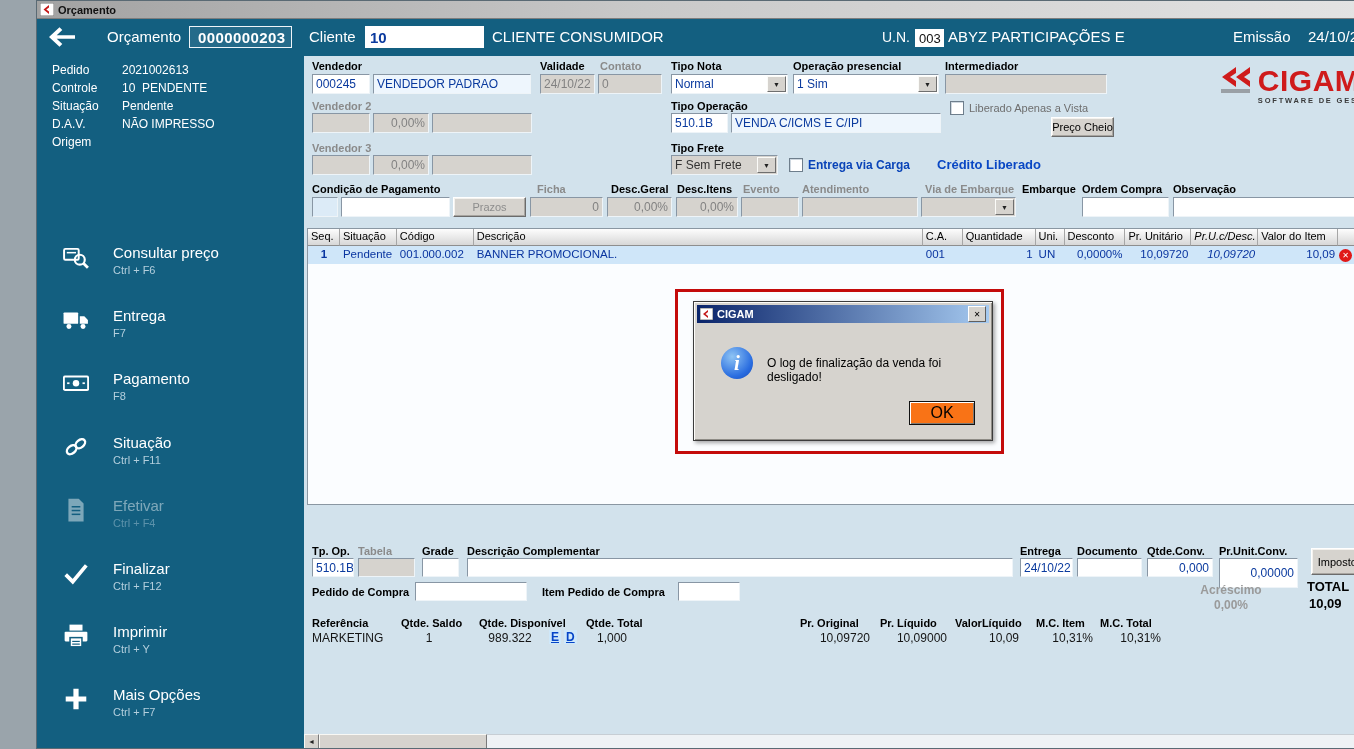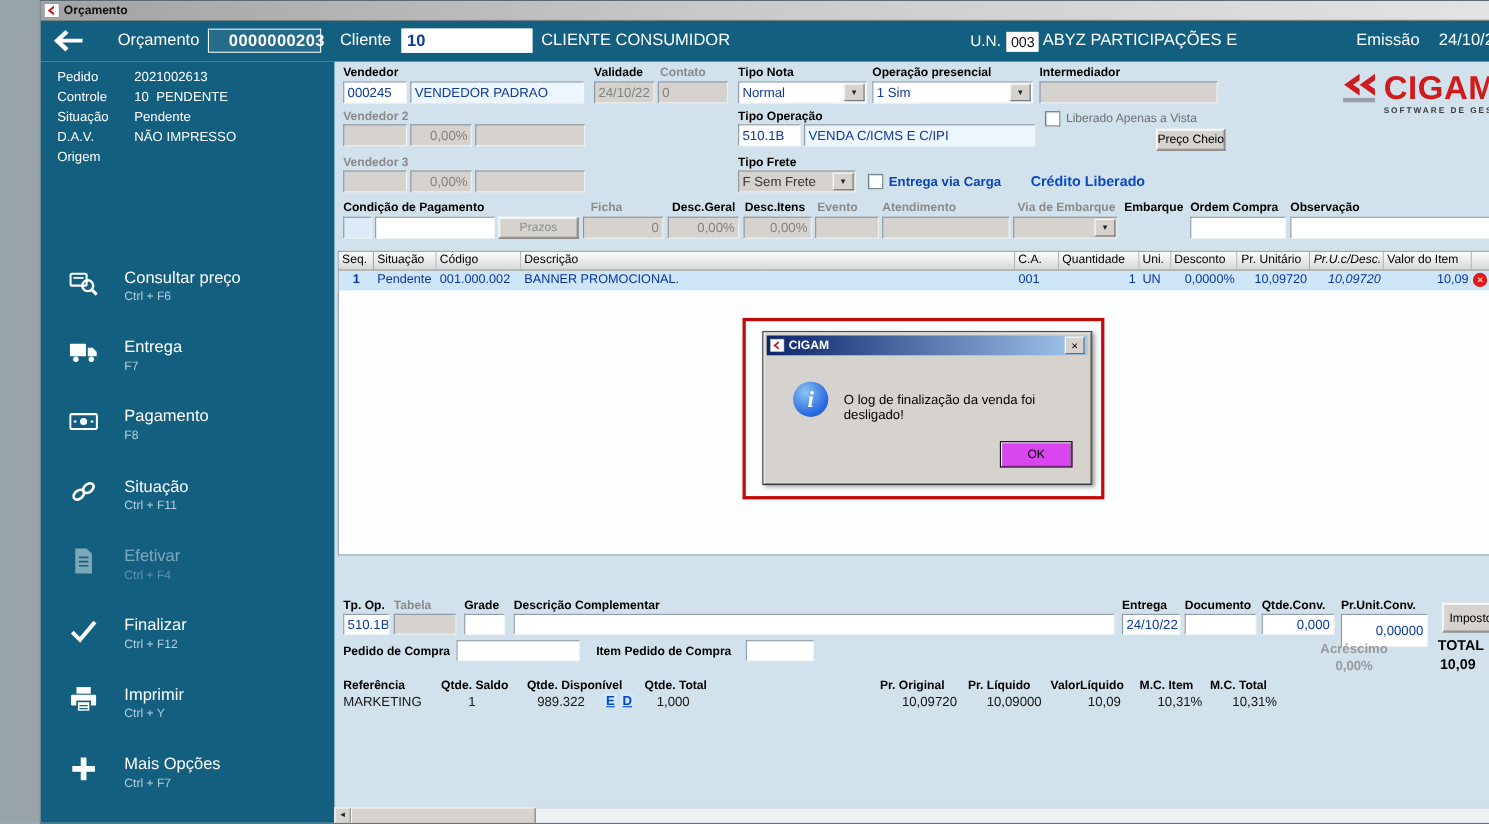--- a/index.html
+++ b/index.html
@@ -8,21 +8,21 @@
 
   
   .titlebar{position:absolute;left:0;top:0;width:100%;height:18px;background:linear-gradient(to right,#a2a2a2,#c9c9c9 45%,#e4e4e4);border-bottom:1px solid #7d7d7d;display:flex;align-items:center;gap:4px;padding:0 3px;box-sizing:border-box;}
   .titlebar .ttl{font-size:11px;font-weight:bold;color:#101010;}
   .winbtn{margin-left:auto;width:16px;height:13px;background:#d6d3ce;border:1px solid;border-color:#ffffff #5a5a5a #5a5a5a #ffffff;font-size:8px;line-height:11px;text-align:center;color:#000;}
 
   
   .topbar{position:absolute;left:0;top:18px;width:100%;height:37px;background:#135F80;}
   .topbar .tlabel{position:absolute;top:9px;font-size:15px;color:#fff;}
   .hd-box{position:absolute;display:flex;align-items:center;box-sizing:border-box;}
-  .hd-box.orc{left:152px;top:7px;width:103px;height:22px;border:1px solid #eef4f8;background:rgba(255,255,255,.08);color:#fff;font-weight:bold;font-size:15px;padding:0 18px;letter-spacing:.4px;}
+  .hd-box.orc{left:152px;top:7px;width:103px;height:22px;border:1px solid #eef4f8;background:rgba(255,255,255,.08);color:#fff;font-weight:bold;font-size:15px;padding:0 8px;letter-spacing:.4px;}
   .hd-box.cli{left:328px;top:7px;width:119px;height:22px;background:#fff;border:1px solid #fff;color:#0a3a9e;font-weight:bold;font-size:15px;padding:0 4px;}
   .hd-box.un{left:878px;top:10px;width:29px;height:18px;background:#fff;border:1px solid #fff;color:#111;font-size:13px;padding:0 3px;}
   .backbtn{position:absolute;left:10px;top:6px;width:34px;height:26px;background:transparent;border:none;}
 
   
   .sidebar{position:absolute;left:0;top:55px;width:267px;height:694px;background:#135F80;}
   .inforow{position:absolute;left:0;width:267px;height:18px;}
   .info-l{position:absolute;left:15px;top:0;font-size:12px;color:#fff;}
   .info-v{position:absolute;left:85px;top:0;font-size:12px;color:#fff;white-space:pre;}
   .mi{position:absolute;left:0;width:267px;height:50px;cursor:pointer;}
@@ -80,21 +80,21 @@
 
   
   .annotation{position:absolute;left:638px;top:288px;width:329px;height:165px;border:3px solid #c40b0b;box-sizing:border-box;z-index:49;pointer-events:none;}
   .dialog{position:absolute;left:656px;top:300px;width:300px;height:140px;background:#d6d3ce;border:1px solid #3c3c3c;box-shadow:inset 1px 1px 0 #fdfcf9,inset -1px -1px 0 #8f8c86,2px 2px 4px rgba(0,0,0,.35);box-sizing:border-box;padding:3px;z-index:50;}
   .dlg-title{height:18px;background:linear-gradient(to right,#0a246a,#a6caf0);display:flex;align-items:center;gap:4px;padding:0 3px;}
   .dlg-title .t{color:#fff;font-weight:bold;font-size:11px;flex:1;}
   .dlg-close{width:16px;height:14px;background:#d6d3ce;border:1px solid;border-color:#fff #5f5f5f #5f5f5f #fff;font-size:8px;color:#000;display:flex;align-items:center;justify-content:center;cursor:pointer;}
   .dlg-body{position:relative;height:112px;}
   .info-icon{position:absolute;left:24px;top:24px;width:32px;height:32px;border-radius:50%;background:radial-gradient(circle at 35% 30%,#8ec4f4,#2a6de0 65%,#1548b8);color:#fff;font-family:"Liberation Serif","DejaVu Serif",serif;font-style:italic;font-weight:bold;font-size:21px;display:flex;align-items:center;justify-content:center;}
   .dlg-msg{position:absolute;left:70px;top:33px;width:215px;font-size:12px;color:#000;}
-  .okbtn{position:absolute;right:14px;bottom:10px;width:64px;height:22px;background:#d946ef;border:1px solid #111;box-shadow:inset 1px 1px 0 #fff,inset -1px -1px 0 #7d7a75;font-size:11px;color:#000;display:flex;align-items:center;justify-content:center;cursor:pointer;}
+  .okbtn{position:absolute;right:14px;bottom:10px;width:64px;height:22px;background:#f97316;border:1px solid #111;box-shadow:inset 1px 1px 0 #fff,inset -1px -1px 0 #7d7a75;font-size:16px;color:#000;display:flex;align-items:center;justify-content:center;cursor:pointer;}
 </style>
 </head>
 <body>
 
 <div id="app">
 
   <div class="titlebar">
     <svg width="14" height="13" viewBox="0 0 14 13">
         <rect width="14" height="13" fill="#fff" stroke="#777"></rect>
         <path d="M9 2L3.5 6.5 9 11V8.6L6.3 6.5 9 4.4z" fill="#c41818"></path>

